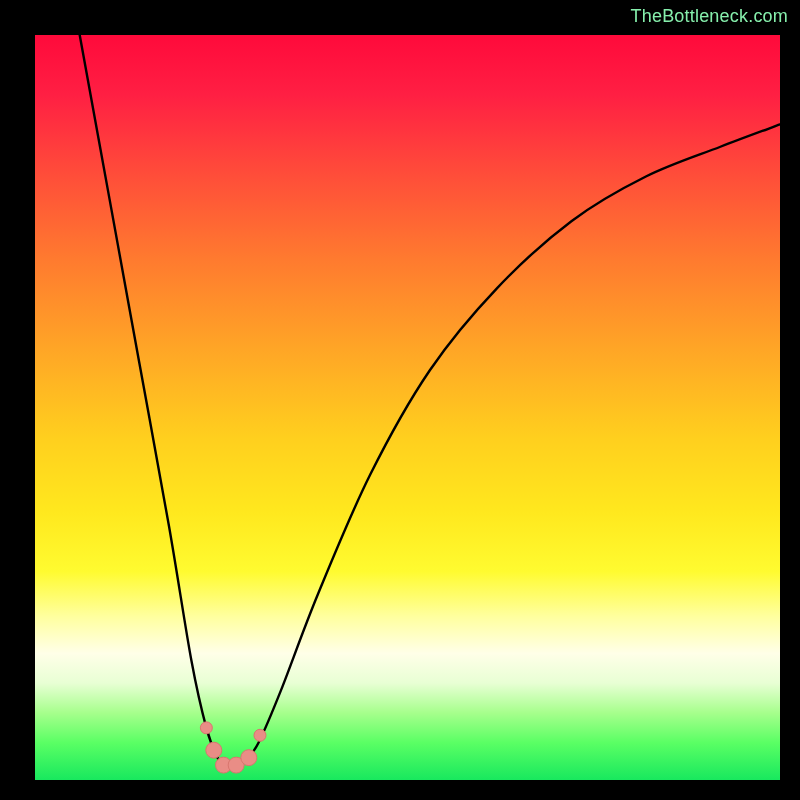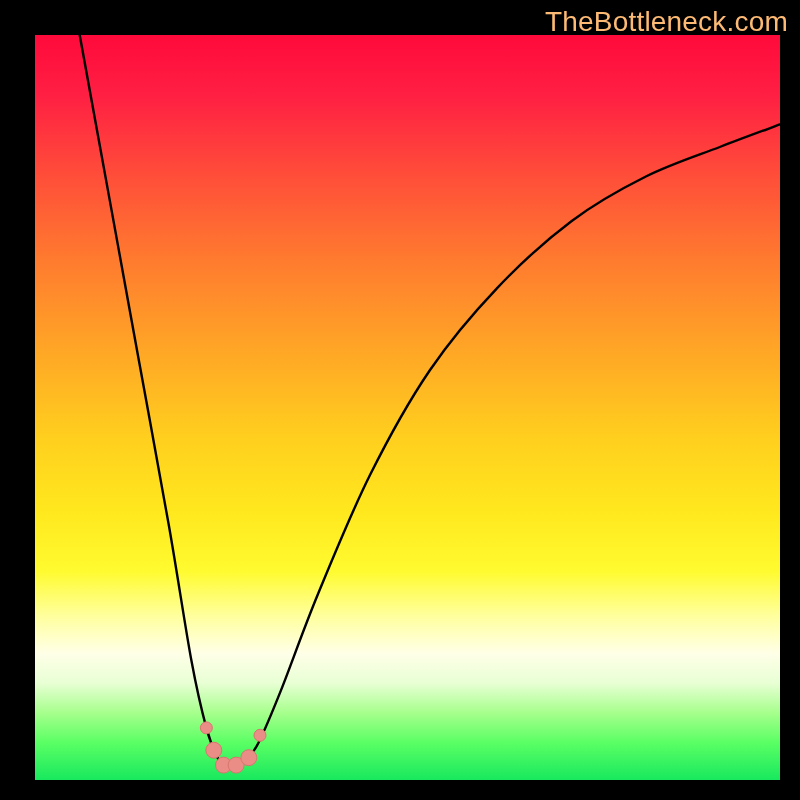--- a/index.html
+++ b/index.html
@@ -38,22 +38,22 @@
       #e8ffd4 87%,
       #a6ff8c 91%,
       #5aff64 95%,
       #18e85e 100%
     );
   }
   .watermark {
     position: absolute;
     top: 6px;
     right: 12px;
-    color: #fdba74;
-    font-size: 28px;
+    color: #86efac;
+    font-size: 18px;
     font-weight: 500;
     letter-spacing: 0.2px;
     user-select: none;
   }
   svg.curve {
     position: absolute;
     left: 0;
     top: 0;
     width: 745px;
     height: 745px;

